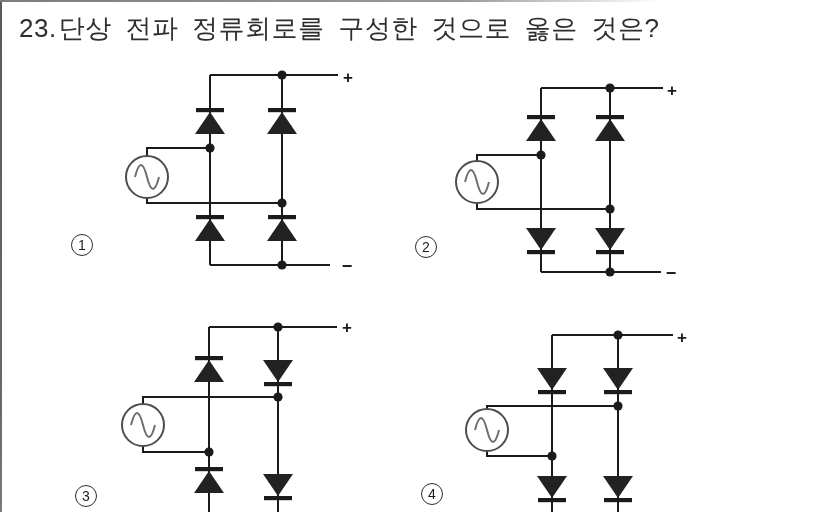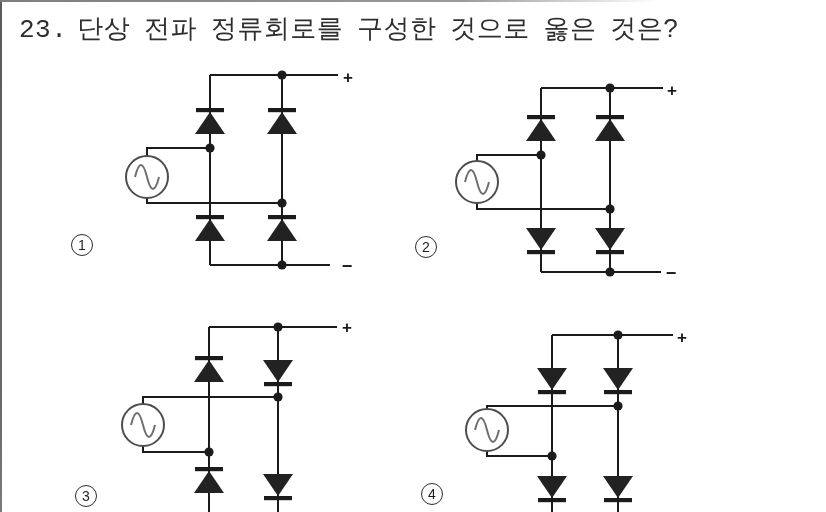--- a/index.html
+++ b/index.html
@@ -16,21 +16,21 @@
   }
   .border-top{
     position:absolute;left:0;top:0;height:2px;width:660px;
     background:linear-gradient(to right,#7d7d7d 0%,#9a9a9a 70%,rgba(255,255,255,0) 100%);
   }
   .title{
     position:absolute;left:19px;top:11px;
     font-size:26px;color:#2e2e2e;
     letter-spacing:0.5px;word-spacing:6px;white-space:nowrap;
   }
-  .title .qnum{margin-right:10px;font-family:Liberation Mono, monospace;}
+  .title .qnum{margin-right:2px;}
   .circuits-svg{position:absolute;left:0;top:0;}
   .choice{
     position:absolute;width:22px;height:22px;
     border:1.6px solid #2c2c2c;border-radius:50%;
     box-sizing:border-box;
     display:flex;align-items:center;justify-content:center;
     font-size:14px;color:#1e1e1e;background:#fff;
     cursor:pointer;
   }
 </style>

